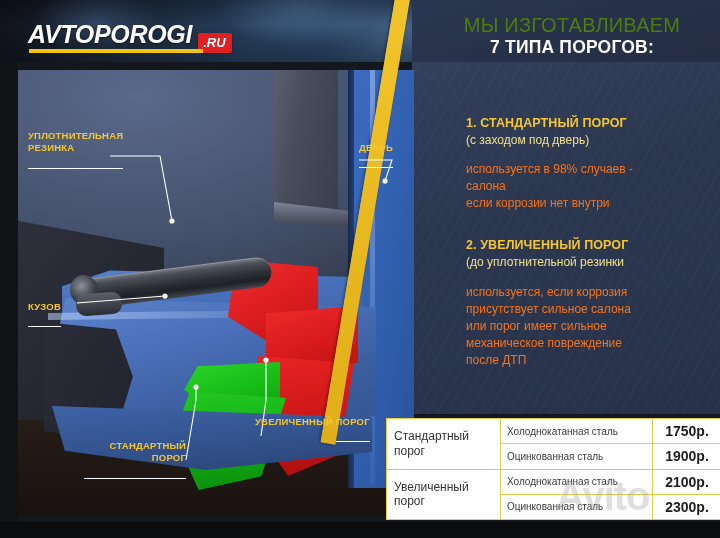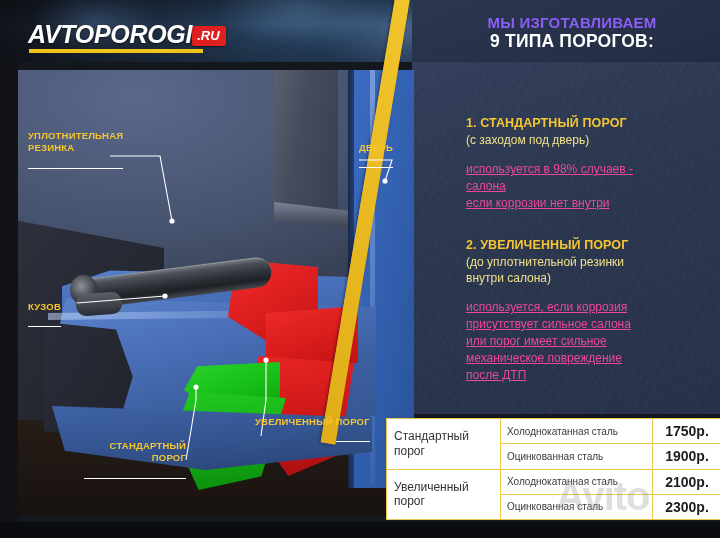--- a/index.html
+++ b/index.html
@@ -20,42 +20,42 @@
       radial-gradient(150px 70px at 430px 34px, rgba(150,185,225,.30), rgba(150,185,225,0) 72%),
       radial-gradient(90px 50px at 96px 20px, rgba(90,130,185,.35), rgba(90,130,185,0) 70%),
       linear-gradient(100deg,#10131a 0%,#1b2636 14%,#27405e 36%,#2d4a6d 56%,#243a56 72%,#16202e 88%,#0d1016 100%);
   }
   .header:after{
     content:"";position:absolute;inset:0;
     background:linear-gradient(180deg,rgba(0,0,0,.30),rgba(0,0,0,0) 40%,rgba(0,0,0,.25));
   }
 
   
-  .logo{position:absolute;left:28px;top:22px;display:flex;align-items:flex-start;z-index:4;}
+  .logo{position:absolute;left:28px;top:22px;display:flex;align-items:flex-end;gap:6px;z-index:4;}
   .logo-word{
     font-size:25px;font-weight:bold;font-style:italic;color:#ffffff;
     letter-spacing:-.3px;line-height:1;
     text-shadow:0 1px 2px rgba(0,0,0,.55);
     position:relative;padding-bottom:6px;
   }
   .logo-underline{
     position:absolute;left:1px;bottom:0;width:174px;height:4px;background:#f0c419;
   }
   .logo-ru{
     background:#e02020;color:#fff;font-size:13px;font-weight:bold;font-style:italic;
     padding:3px 6px 4px 5px;border-radius:2px;line-height:1;margin-top:4px;
     box-shadow:0 1px 2px rgba(0,0,0,.5);
   }
 
   
   .hdr-title{
     position:absolute;right:16px;top:14px;width:264px;text-align:center;z-index:4;
     line-height:1.16;
   }
-  .hdr-title .l1{color:#8b5cf6;font-size:15px;font-weight:bold;letter-spacing:.2px;display:block;}
+  .hdr-title .l1{color:#4d7c0f;font-size:20px;font-weight:normal;letter-spacing:.2px;display:block;}
   .hdr-title .l2{color:#ffffff;font-size:17.5px;font-weight:bold;letter-spacing:.2px;display:block;}
 
   
   .rpanel{
     position:absolute;left:412px;top:0;width:308px;height:414px;
     background:
       repeating-linear-gradient(118deg, rgba(255,255,255,.030) 0px, rgba(255,255,255,.030) 1px, rgba(255,255,255,0) 1px, rgba(255,255,255,0) 9px),
       linear-gradient(160deg,#36425f 0%,#2c3750 45%,#27314a 100%);
     z-index:2;
   }
@@ -74,21 +74,21 @@
   }
 
   
   .copy{position:absolute;left:466px;top:88px;width:240px;z-index:7;margin-top:28px;}
   .blk{margin-bottom:2px;}
   .blk h3{
     margin:0;color:#f5c630;font-size:12.5px;font-weight:bold;letter-spacing:.1px;line-height:1.25;
   }
   .blk .sub{color:#efe08a;font-size:12px;line-height:1.3;margin-top:1px;}
   .blk .sub .l{display:block;}
-  .para{color:#ec4899;font-size:12px;line-height:1.42;margin-top:13px;text-decoration:underline;}
+  .para{color:#f97316;font-size:12px;line-height:1.42;margin-top:13px;}
   .para .l{display:block;}
   .gap1{height:24px;}
 
   
   .illus{
     position:absolute;left:18px;top:70px;width:396px;height:445px;
     overflow:hidden;z-index:3;
     background:linear-gradient(155deg,#4a5670 0%,#3e4a63 30%,#2e3140 62%,#1b1a1c 78%,#221813 100%);
   }
   .illus-sky{
@@ -356,21 +356,21 @@
   <div class="logo">
     <div class="logo-word">
       <span>AVTOPOROGI</span>
       <span class="logo-underline"></span>
     </div>
     <div class="logo-ru">.RU</div>
   </div>
 
   <div class="hdr-title">
     <span class="l1">МЫ ИЗГОТАВЛИВАЕМ</span>
-    <span class="l2">9 ТИПА ПОРОГОВ:</span>
+    <span class="l2">7 ТИПА ПОРОГОВ:</span>
   </div>
 
   <div class="copy">
 
     <div class="blk">
       <h3>1. СТАНДАРТНЫЙ ПОРОГ</h3>
       <div class="sub">
         <span class="l">(с заходом под дверь)</span>
       </div>
       <div class="para">
@@ -379,21 +379,20 @@
         <span class="l">если коррозии нет внутри</span>
       </div>
     </div>
 
     <div class="gap1"></div>
 
     <div class="blk">
       <h3>2. УВЕЛИЧЕННЫЙ ПОРОГ</h3>
       <div class="sub">
         <span class="l">(до уплотнительной резинки</span>
-        <span class="l">внутри салона)</span>
       </div>
       <div class="para">
         <span class="l">используется, если коррозия</span>
         <span class="l">присутствует сильное салона</span>
         <span class="l">или порог имеет сильное</span>
         <span class="l">механическое повреждение</span>
         <span class="l">после ДТП</span>
       </div>
     </div>
   </div>

